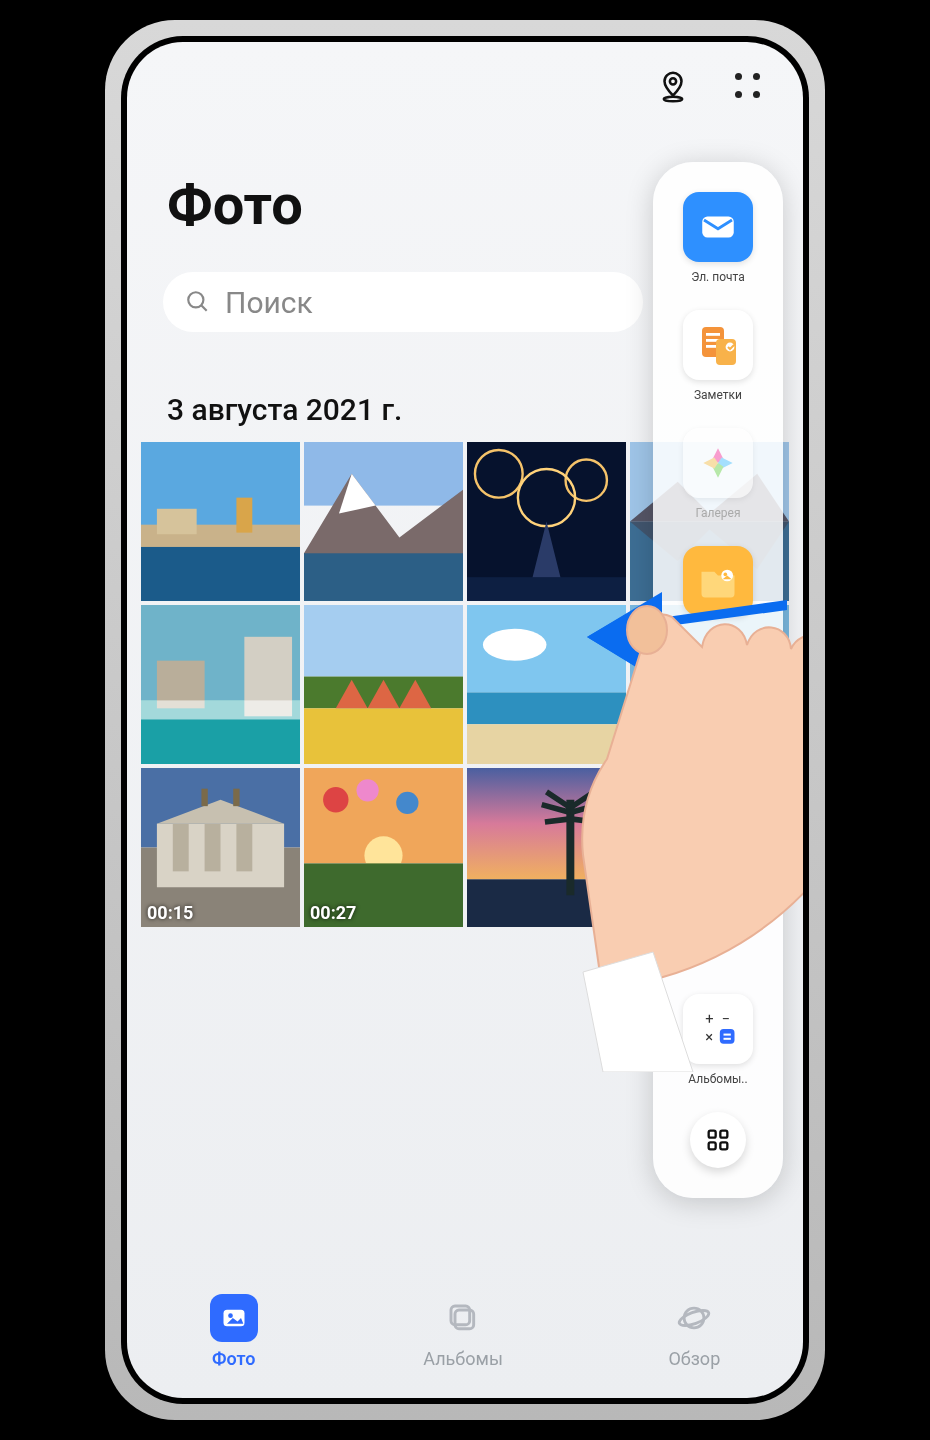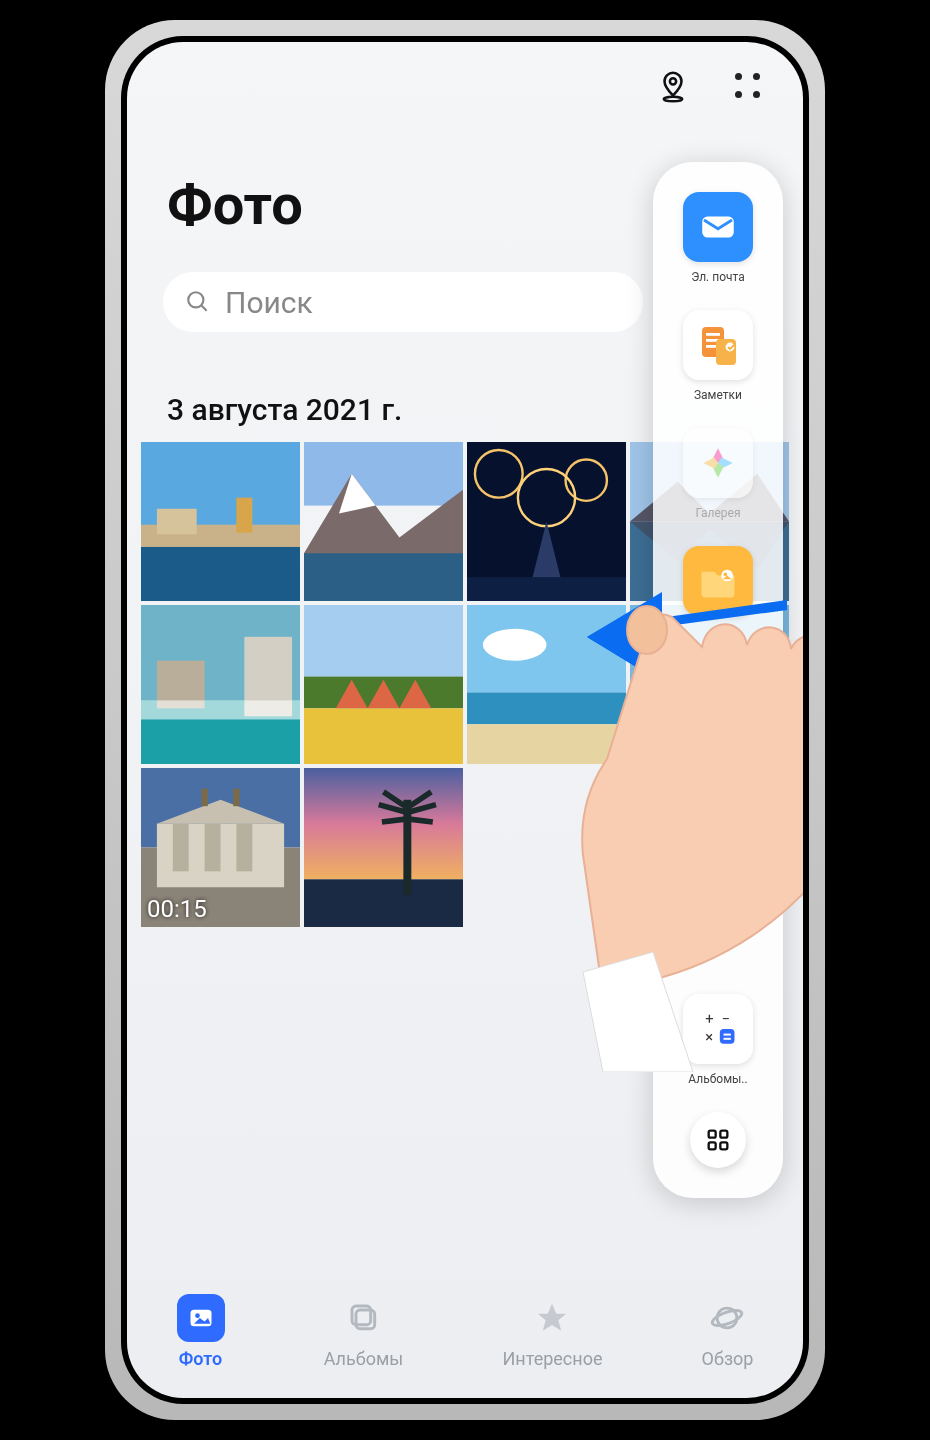--- a/index.html
+++ b/index.html
@@ -69,21 +69,21 @@
     position:absolute; left:14px; right:14px; top:400px;
     display:grid; grid-template-columns:repeat(4,1fr); gap:4px;
   }
   .thumb {
     aspect-ratio:1/1; width:100%;
     position:relative; overflow:hidden;
   }
   .thumb svg { width:100%; height:100%; display:block; }
   .dur {
     position:absolute; left:6px; bottom:4px;
-    color:#fff; font-size:24px; font-weight:400;
+    color:#fff; font-size:18px; font-weight:700;
     text-shadow:0 0 4px rgba(0,0,0,.8);
   }
   
   .nav {
     position:absolute; left:0; right:0; bottom:0; height:120px;
     display:flex; justify-content:space-around; align-items:center;
     padding-bottom:14px;
   }
   .nav-item { display:flex; flex-direction:column; align-items:center; gap:6px; }
   .nav-ico {
@@ -236,20 +236,31 @@
               <rect y="5" width="10" height="5" fill="#8a8378"></rect>
               <rect x="1" y="3.5" width="8" height="4" fill="#d9d3c6"></rect>
               <rect x="2" y="3.5" width="1" height="3" fill="#b8b09e"></rect>
               <rect x="4" y="3.5" width="1" height="3" fill="#b8b09e"></rect>
               <rect x="6" y="3.5" width="1" height="3" fill="#b8b09e"></rect>
               <polygon points="1,3.5 5,2 9,3.5" fill="#c7c0b0"></polygon>
               <rect x="3.8" y="1.3" width="0.4" height="1.1" fill="#7a6a4a"></rect>
               <rect x="5.8" y="1.3" width="0.4" height="1.1" fill="#7a6a4a"></rect>
             </svg>
           <div class="dur">00:15</div>
+        </div>
+        <div class="thumb">
+          <svg viewBox="0 0 10 10" preserveAspectRatio="none">
+              <rect width="10" height="6" fill="#f0a65a"></rect>
+              <circle cx="5" cy="5.5" r="1.2" fill="#ffe49a"></circle>
+              <rect y="6" width="10" height="4" fill="#3e6a2d"></rect>
+              <circle cx="2" cy="2" r="0.8" fill="#d44"></circle>
+              <circle cx="4" cy="1.4" r="0.7" fill="#e8c"></circle>
+              <circle cx="6.5" cy="2.2" r="0.7" fill="#48c"></circle>
+            </svg>
+          <div class="dur">00:27</div>
         </div>
         <div class="thumb">
           <svg viewBox="0 0 10 10" preserveAspectRatio="none">
               <defs>
                 <linearGradient id="sky" x1="0" y1="0" x2="0" y2="1">
                   <stop offset="0" stop-color="#4a5fa0"></stop>
                   <stop offset="0.5" stop-color="#d77a9a"></stop>
                   <stop offset="1" stop-color="#f0b060"></stop>
                 </linearGradient>
               </defs>
@@ -276,28 +287,20 @@
           <div class="nav-ico">
             <svg viewBox="0 0 24 24" width="32" height="32" fill="none" stroke="#b4b8bf" stroke-width="2.2">
                 <rect x="6" y="6" width="14" height="14" rx="3"></rect>
                 <rect x="3" y="3" width="14" height="14" rx="3"></rect>
               </svg>
           </div>
           <span class="nav-label">Альбомы</span>
         </div>
         <div class="nav-item">
           <div class="nav-ico">
-            <svg viewBox="0 0 24 24" width="34" height="34" fill="#c6c9cf">
-                <polygon points="12,2 15,9 22,9 16.5,13.5 18.5,21 12,17 5.5,21 7.5,13.5 2,9 9,9"></polygon>
-              </svg>
-          </div>
-          <span class="nav-label">Интересное</span>
-        </div>
-        <div class="nav-item">
-          <div class="nav-ico">
             <svg viewBox="0 0 24 24" width="34" height="34" fill="none" stroke="#b4b8bf" stroke-width="2">
                 <circle cx="12" cy="12" r="7"></circle>
                 <ellipse cx="12" cy="12" rx="11" ry="4" transform="rotate(-20 12 12)"></ellipse>
               </svg>
           </div>
           <span class="nav-label">Обзор</span>
         </div>
       </div>
 
       <div class="dock">

